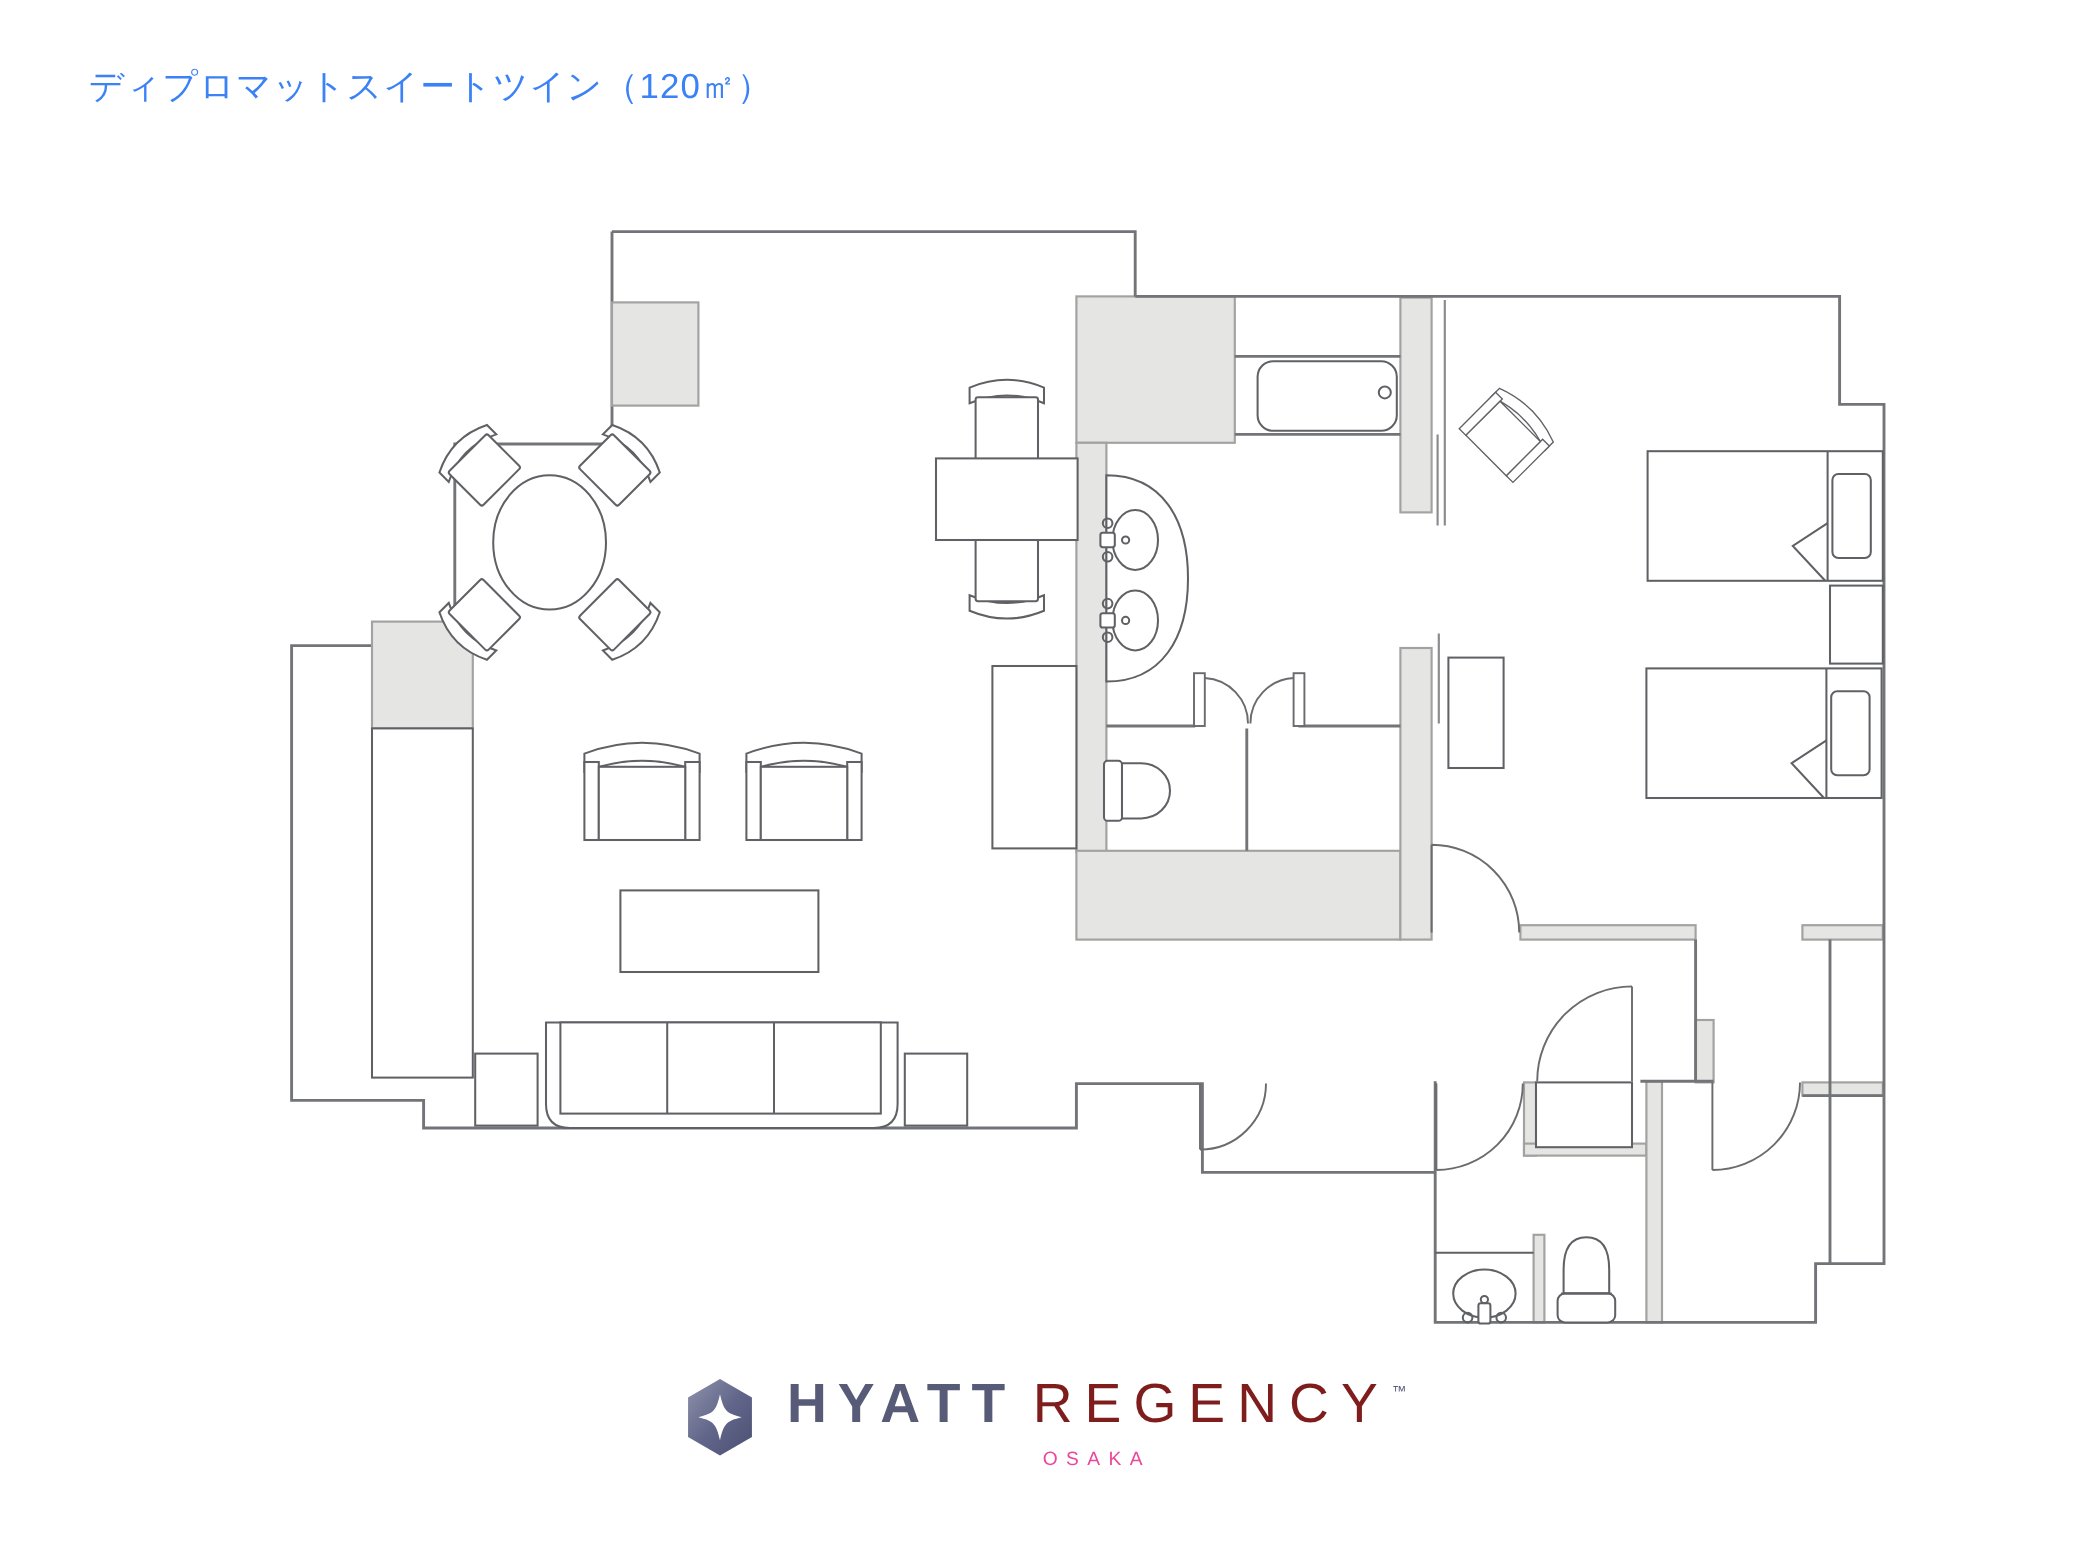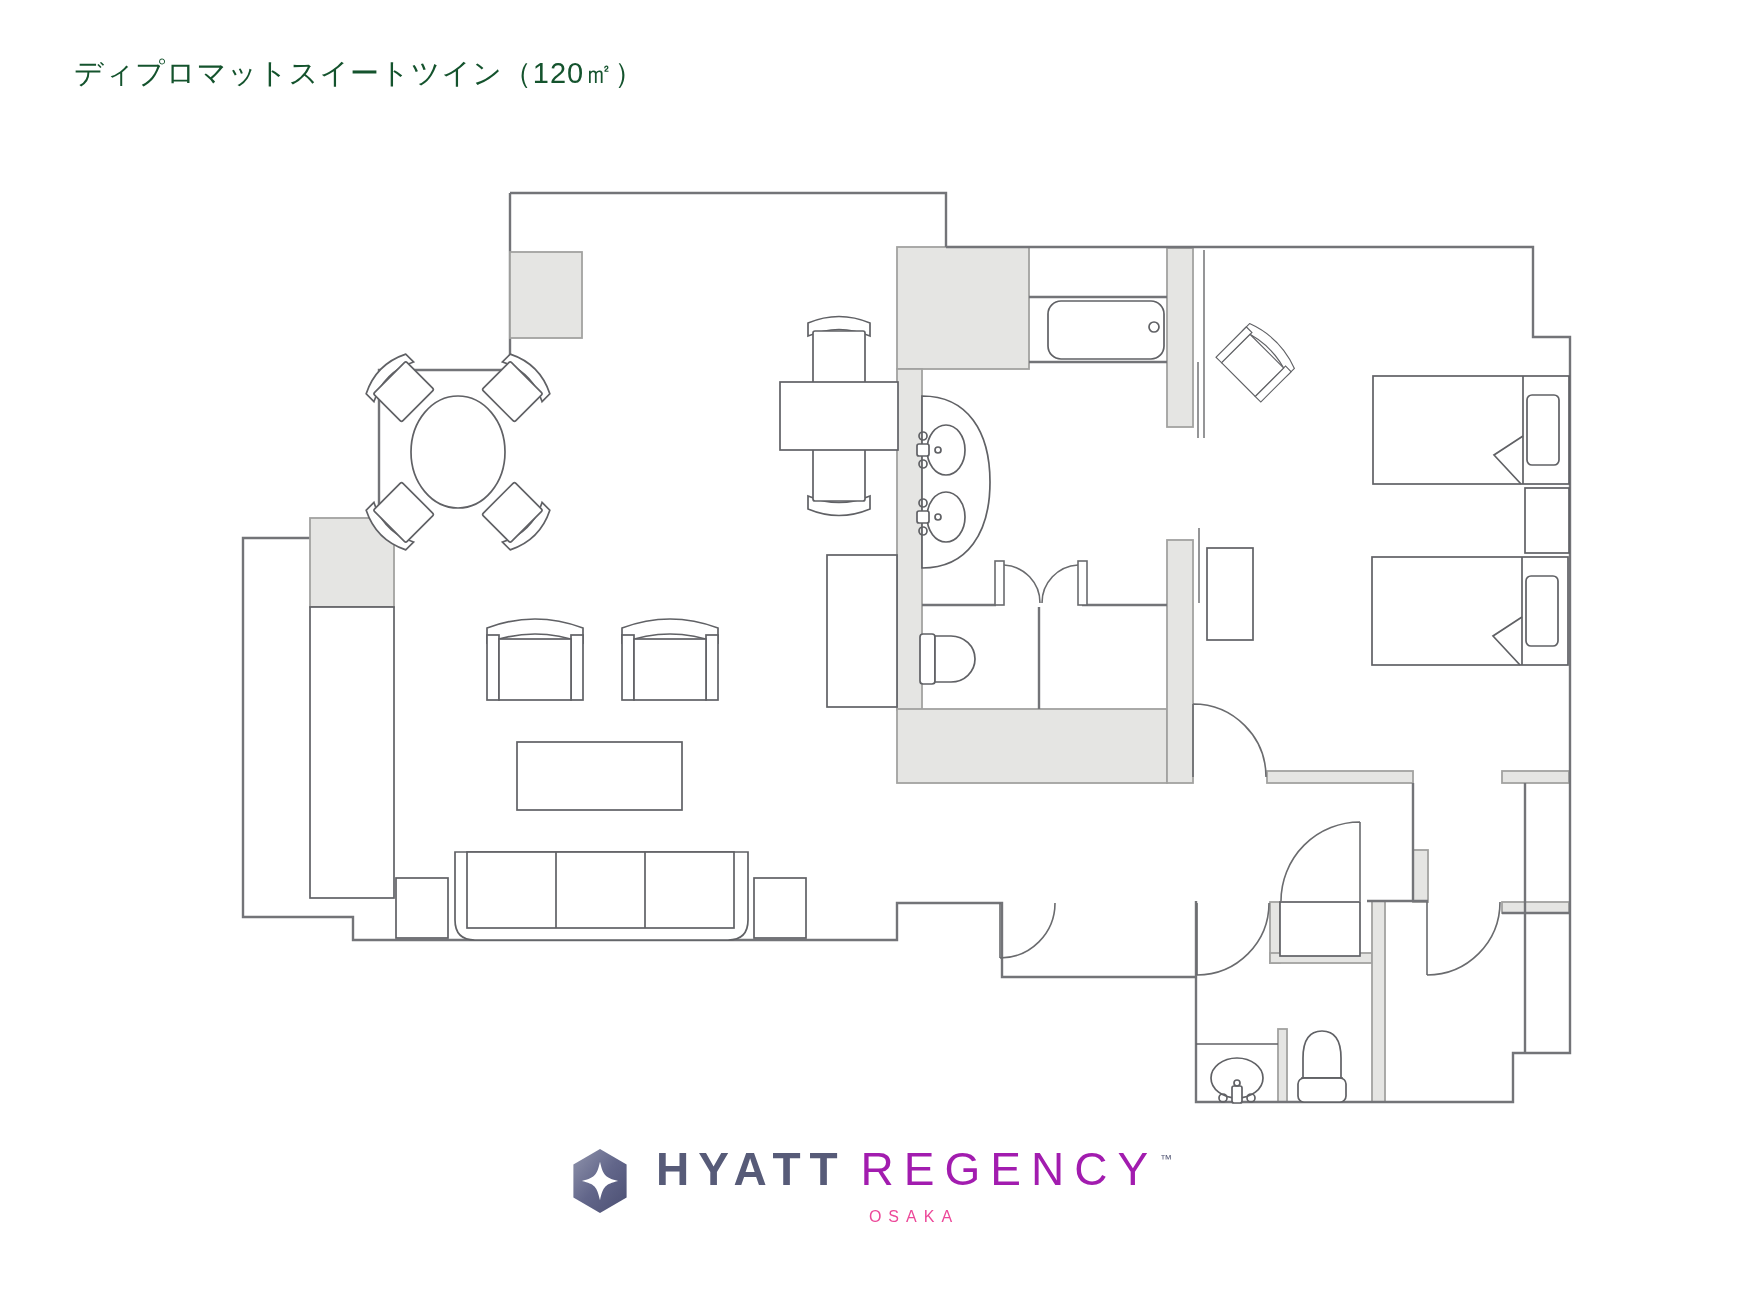--- a/index.html
+++ b/index.html
@@ -1,31 +1,31 @@
 <!DOCTYPE html>
 <html><head>
 <meta charset="utf-8">
 <style>
   html,body{margin:0;padding:0;background:#ffffff;}
   .canvas{
     position:relative;width:1742px;height:1292px;background:#ffffff;
     font-family:"Liberation Sans","DejaVu Sans",sans-serif;overflow:hidden;
   }
-  .title-block{position:absolute;left:74px;top:52px;color:#14532d;}
+  .title-block{position:absolute;left:74px;top:52px;color:#3b82f6;}
   .title-jp{font-size:29px;letter-spacing:1px;font-weight:400;line-height:42px;}
   .title-en{font-size:27px;letter-spacing:0.5px;font-weight:400;line-height:40px;}
   .plan{position:absolute;left:0;top:0;width:1742px;height:1292px;}
   
   .logo{position:absolute;left:0;right:0;top:1142px;display:flex;justify-content:center;}
   .logo-inner{display:flex;align-items:flex-start;gap:26px;}
   .logo-mark{width:60px;height:66px;margin-top:6px;}
   .logo-textcol{display:flex;flex-direction:column;align-items:center;}
   .logo-row{display:flex;align-items:baseline;white-space:nowrap;text-align:right;}
   .logo-hyatt{font-size:46px;font-weight:700;letter-spacing:9px;color:#575b78;}
-  .logo-regency{font-size:46px;font-weight:400;letter-spacing:10px;color:#a21caf;margin-left:14px;}
+  .logo-regency{font-size:46px;font-weight:400;letter-spacing:10px;color:#7f1d1d;margin-left:14px;}
   .logo-tm{font-size:12px;color:#575b78;vertical-align:super;position:relative;top:-22px;margin-left:2px;}
   .logo-osaka{font-size:16px;font-weight:400;letter-spacing:7px;color:#ec4899;margin-top:12px;}
   svg .wall{fill:none;stroke:#737478;stroke-width:2.4;}
   svg .thin{fill:none;stroke:#8a8b8d;stroke-width:1.8;}
   svg .gray{fill:#e5e5e3;stroke:#a2a2a0;stroke-width:1.8;}
   svg .furn{fill:#ffffff;stroke:#606165;stroke-width:1.7;}
   svg .furnl{fill:none;stroke:#606165;stroke-width:1.7;}
   svg .door{fill:none;stroke:#6a6b6e;stroke-width:1.6;}
   svg .leaf{fill:#ffffff;stroke:#6a6b6e;stroke-width:1.6;}
 </style>

